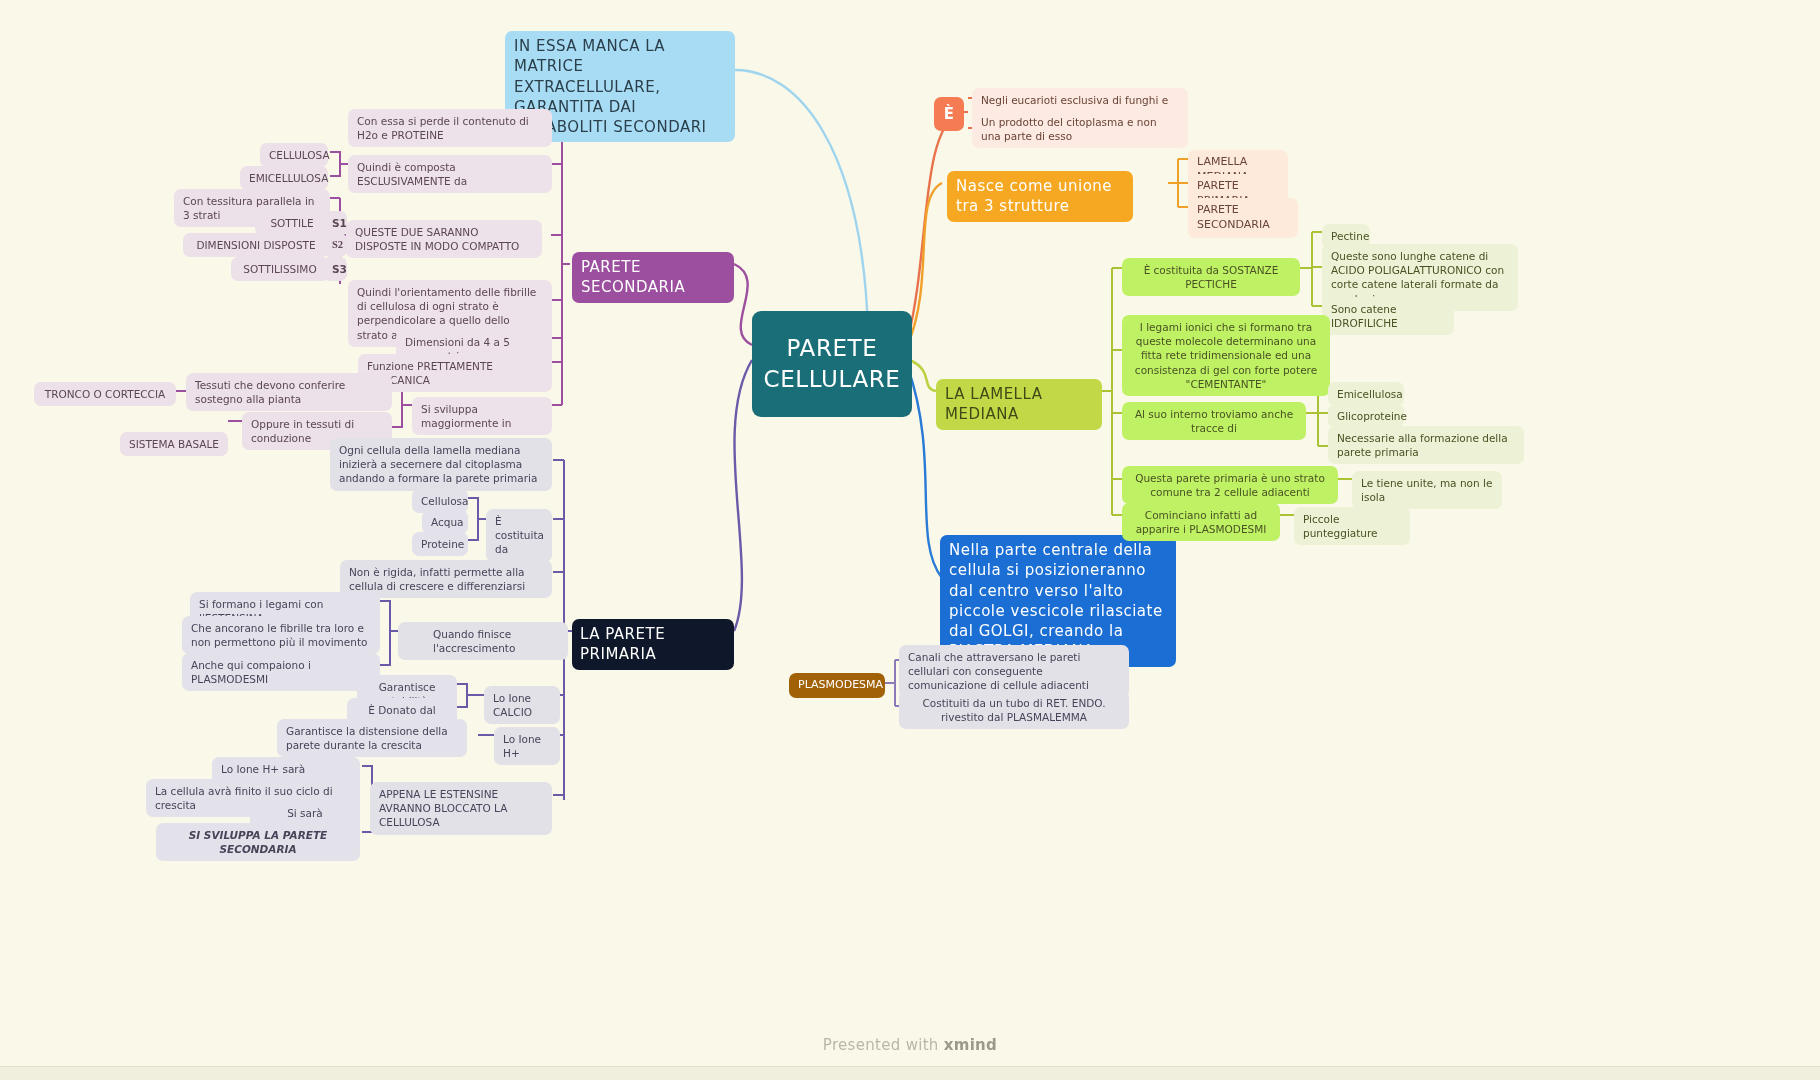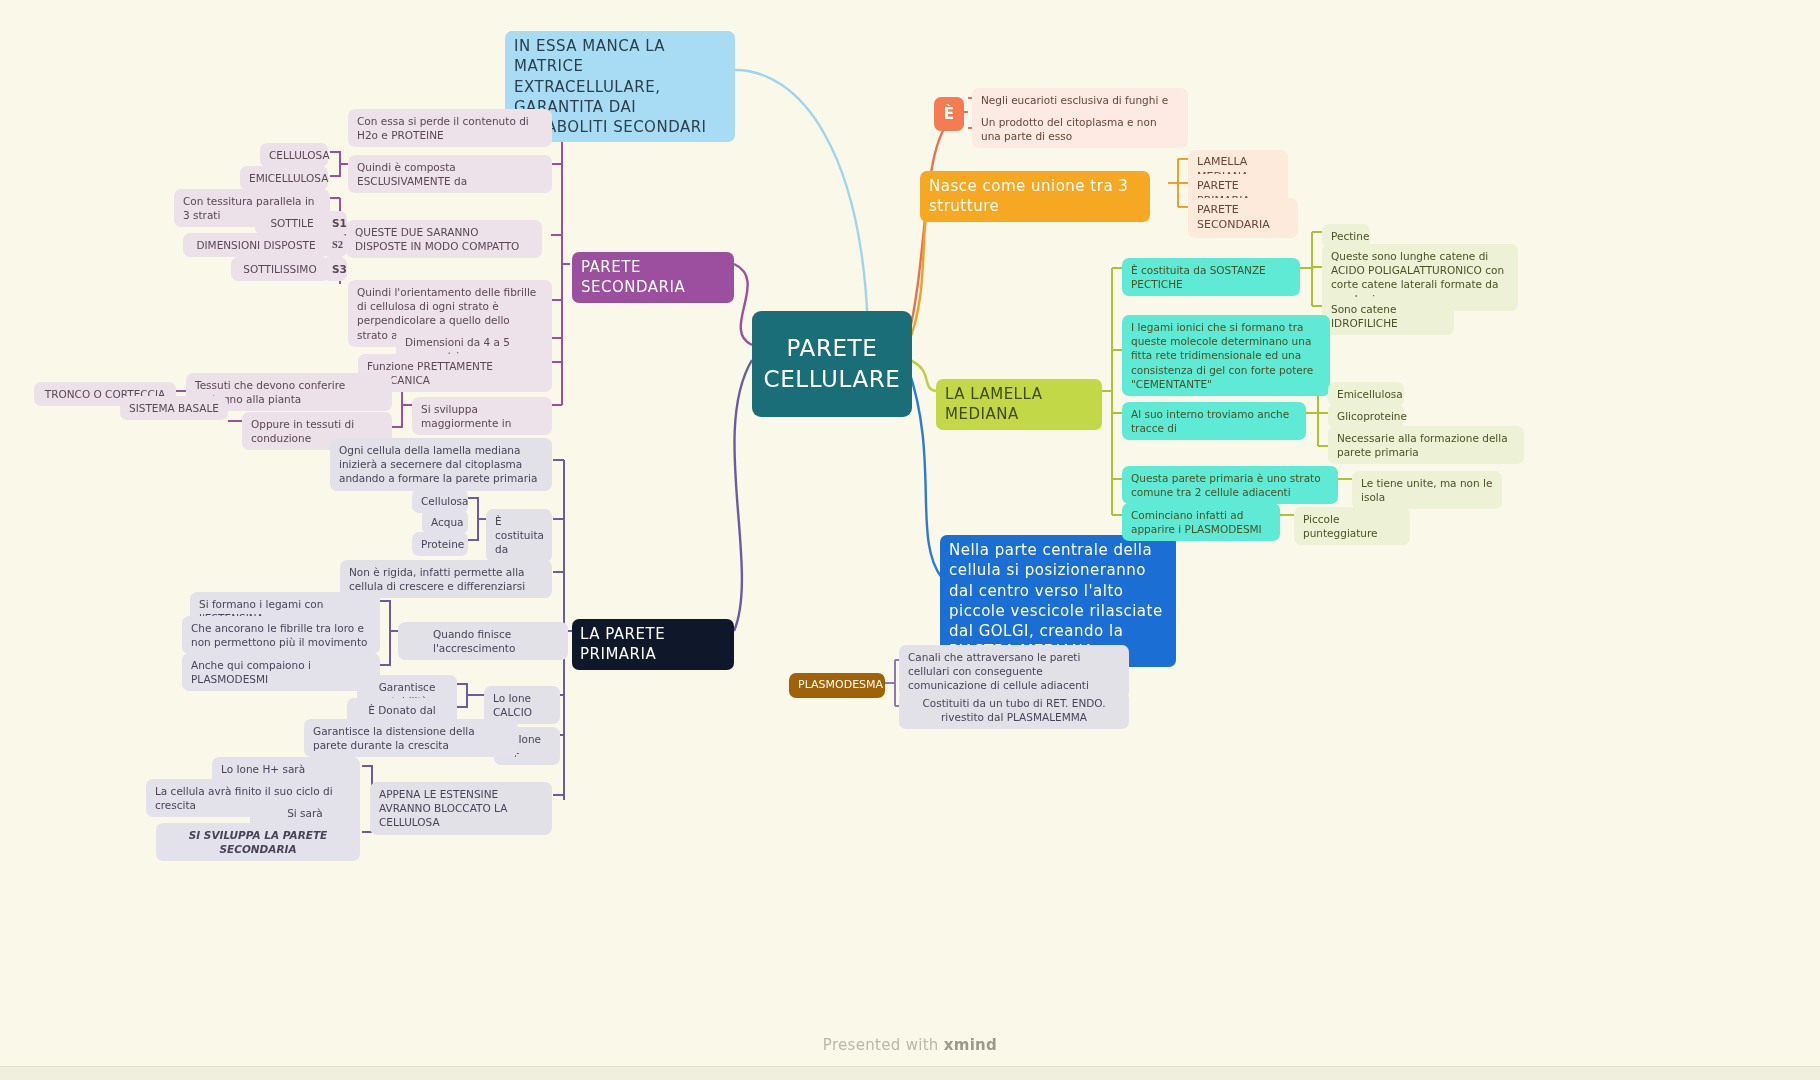--- a/index.html
+++ b/index.html
@@ -50,21 +50,21 @@
   .c-purple3   { background:#a16207; color:#ffffff; }
   .c-pinkpale  { background:#eee2ea; color:#5b4656; }
   .c-pinkpale2 { background:#ece0e9; color:#5b4656; }
   .c-graypale  { background:#e2e1e8; color:#474459; }
   .c-graypale2 { background:#e3e2ea; color:#474459; }
   .c-orange    { background:#f47b52; color:#ffffff; text-align:center; }
   .c-orange2   { background:#f7a823; color:#ffffff; }
   .c-orangepale{ background:#fdeae2; color:#6a4436; }
   .c-orangepale2{ background:#fdeadb; color:#6a4436; }
   .c-green     { background:#c3d846; color:#3f4a17; }
-  .c-greenpale { background:#5eead4; color:#4a5224; }
+  .c-greenpale { background:#bef264; color:#4a5224;text-align:center; }
   .c-greenpale2{ background:#edf2d6; color:#4a5224; }
 
   .bold { font-weight: bold; }
 
   #footer {
     position: absolute;
     left: 0; bottom: 26px;
     width: 1820px;
     text-align: center;
     font-size: 15px;
@@ -168,21 +168,21 @@
 CELLULARE</div>
 
   <div class="node c-blue t-main" style="left:505px; top:31px; width:230px;">IN ESSA MANCA LA MATRICE EXTRACELLULARE, GARANTITA DAI METABOLITI SECONDARI</div>
 
   <div class="node c-bluedark t-main" style="left:940px; top:535px; width:236px;">Nella parte centrale della cellula si posizioneranno dal centro verso l'alto piccole vescicole rilasciate dal GOLGI, creando la PIASTRA MEDIANA</div>
 
   <div class="node c-orange t-main bold" style="left:934px; top:97px; width:30px; padding:7px 0;">È</div>
   <div class="node c-orangepale t-tiny" style="left:972px; top:88px; width:216px;">Negli eucarioti esclusiva di funghi e vegetali</div>
   <div class="node c-orangepale t-tiny" style="left:972px; top:110px; width:216px;">Un prodotto del citoplasma e non una parte di esso</div>
 
-  <div class="node c-orange2 t-main" style="left:920px; top:171px; width:230px;">Nasce come unione tra 3 strutture</div>
+  <div class="node c-orange2 t-main" style="left:947px; top:171px; width:186px;">Nasce come unione tra 3 strutture</div>
   <div class="node c-orangepale2 t-small" style="left:1188px; top:150px; width:100px;">LAMELLA MEDIANA</div>
   <div class="node c-orangepale2 t-small" style="left:1188px; top:174px; width:100px;">PARETE PRIMARIA</div>
   <div class="node c-orangepale2 t-small" style="left:1188px; top:198px; width:110px;">PARETE SECONDARIA</div>
 
   <div class="node c-green t-main" style="left:936px; top:379px; width:166px;">LA LAMELLA MEDIANA</div>
 
   <div class="node c-greenpale t-tiny" style="left:1122px; top:258px; width:178px;">È costituita da SOSTANZE PECTICHE</div>
   <div class="node c-greenpale2 t-tiny" style="left:1322px; top:224px; width:48px;">Pectine</div>
   <div class="node c-greenpale2 t-tiny" style="left:1322px; top:244px; width:196px;">Queste sono lunghe catene di ACIDO POLIGALATTURONICO con corte catene laterali formate da zuccheri</div>
   <div class="node c-greenpale2 t-tiny" style="left:1322px; top:297px; width:132px;">Sono catene IDROFILICHE</div>
@@ -224,21 +224,21 @@
 
   <div class="node c-pinkpale t-tiny" style="left:348px; top:280px; width:204px;">Quindi l'orientamento delle fibrille di cellulosa di ogni strato è perpendicolare a quello dello strato adiacente</div>
 
   <div class="node c-pinkpale t-tiny" style="left:396px; top:330px; width:156px;">Dimensioni da 4 a 5 nanometri</div>
 
   <div class="node c-pinkpale t-tiny" style="left:358px; top:354px; width:194px;">Funzione PRETTAMENTE MECCANICA</div>
 
   <div class="node c-pinkpale t-tiny" style="left:412px; top:397px; width:140px;">Si sviluppa maggiormente in</div>
   <div class="node c-pinkpale2 t-tiny" style="left:34px; top:382px; width:142px; text-align:center;">TRONCO O CORTECCIA</div>
   <div class="node c-pinkpale2 t-tiny" style="left:186px; top:373px; width:206px;">Tessuti che devono conferire sostegno alla pianta</div>
-  <div class="node c-pinkpale2 t-tiny" style="left:120px; top:396px; width:108px; text-align:center;">SISTEMA BASALE</div>
+  <div class="node c-pinkpale2 t-tiny" style="left:120px; top:432px; width:108px; text-align:center;">SISTEMA BASALE</div>
   <div class="node c-pinkpale2 t-tiny" style="left:242px; top:412px; width:150px;">Oppure in tessuti di conduzione</div>
 
   <div class="node c-purple2 t-main" style="left:572px; top:619px; width:162px;">LA PARETE PRIMARIA</div>
 
   <div class="node c-graypale t-tiny" style="left:330px; top:438px; width:222px;">Ogni cellula della lamella mediana inizierà a secernere dal citoplasma andando a formare la parete primaria</div>
 
   <div class="node c-graypale t-tiny" style="left:486px; top:509px; width:66px;">È costituita da</div>
   <div class="node c-graypale2 t-tiny" style="left:412px; top:489px; width:56px; text-align:center;">Cellulosa</div>
   <div class="node c-graypale2 t-tiny" style="left:422px; top:510px; width:46px; text-align:center;">Acqua</div>
   <div class="node c-graypale2 t-tiny" style="left:412px; top:532px; width:56px; text-align:center;">Proteine</div>
@@ -248,21 +248,21 @@
   <div class="node c-graypale t-tiny" style="left:398px; top:622px; width:170px;padding-left:35px;">Quando finisce l'accrescimento</div>
   <div class="node c-graypale2 t-tiny" style="left:190px; top:592px; width:190px;">Si formano i legami con l'ESTENSINA</div>
   <div class="node c-graypale2 t-tiny" style="left:182px; top:616px; width:198px;">Che ancorano le fibrille tra loro e non permettono più il movimento</div>
   <div class="node c-graypale2 t-tiny" style="left:182px; top:653px; width:198px;">Anche qui compaiono i PLASMODESMI</div>
 
   <div class="node c-graypale t-tiny" style="left:484px; top:686px; width:76px;">Lo Ione CALCIO</div>
   <div class="node c-graypale2 t-tiny" style="left:357px; top:675px; width:100px; text-align:center;">Garantisce stabilità</div>
   <div class="node c-graypale2 t-tiny" style="left:347px; top:698px; width:110px; text-align:center;">È Donato dal vacuolo</div>
 
   <div class="node c-graypale t-tiny" style="left:494px; top:727px; width:66px;">Lo Ione H+</div>
-  <div class="node c-graypale2 t-tiny" style="left:304px; top:719px; width:214px;">Garantisce la distensione della parete durante la crescita</div>
+  <div class="node c-graypale2 t-tiny" style="left:277px; top:719px; width:190px;">Garantisce la distensione della parete durante la crescita</div>
 
   <div class="node c-graypale t-tiny" style="left:370px; top:782px; width:182px;">APPENA LE ESTENSINE AVRANNO BLOCCATO LA CELLULOSA</div>
   <div class="node c-graypale2 t-tiny" style="left:212px; top:757px; width:148px;">Lo Ione H+ sarà scomparso</div>
   <div class="node c-graypale2 t-tiny" style="left:146px; top:779px; width:214px;">La cellula avrà finito il suo ciclo di crescita</div>
   <div class="node c-graypale2 t-tiny" style="left:250px; top:801px; width:110px; text-align:center;">Si sarà differenziata</div>
   <div class="node c-graypale2 t-tiny bold" style="left:156px; top:823px; width:204px; text-align:center; font-style:italic;">SI SVILUPPA LA PARETE SECONDARIA</div>
 
   <div id="footer">
     <span>Presented with </span><span class="brand">xmind</span>
   </div>

